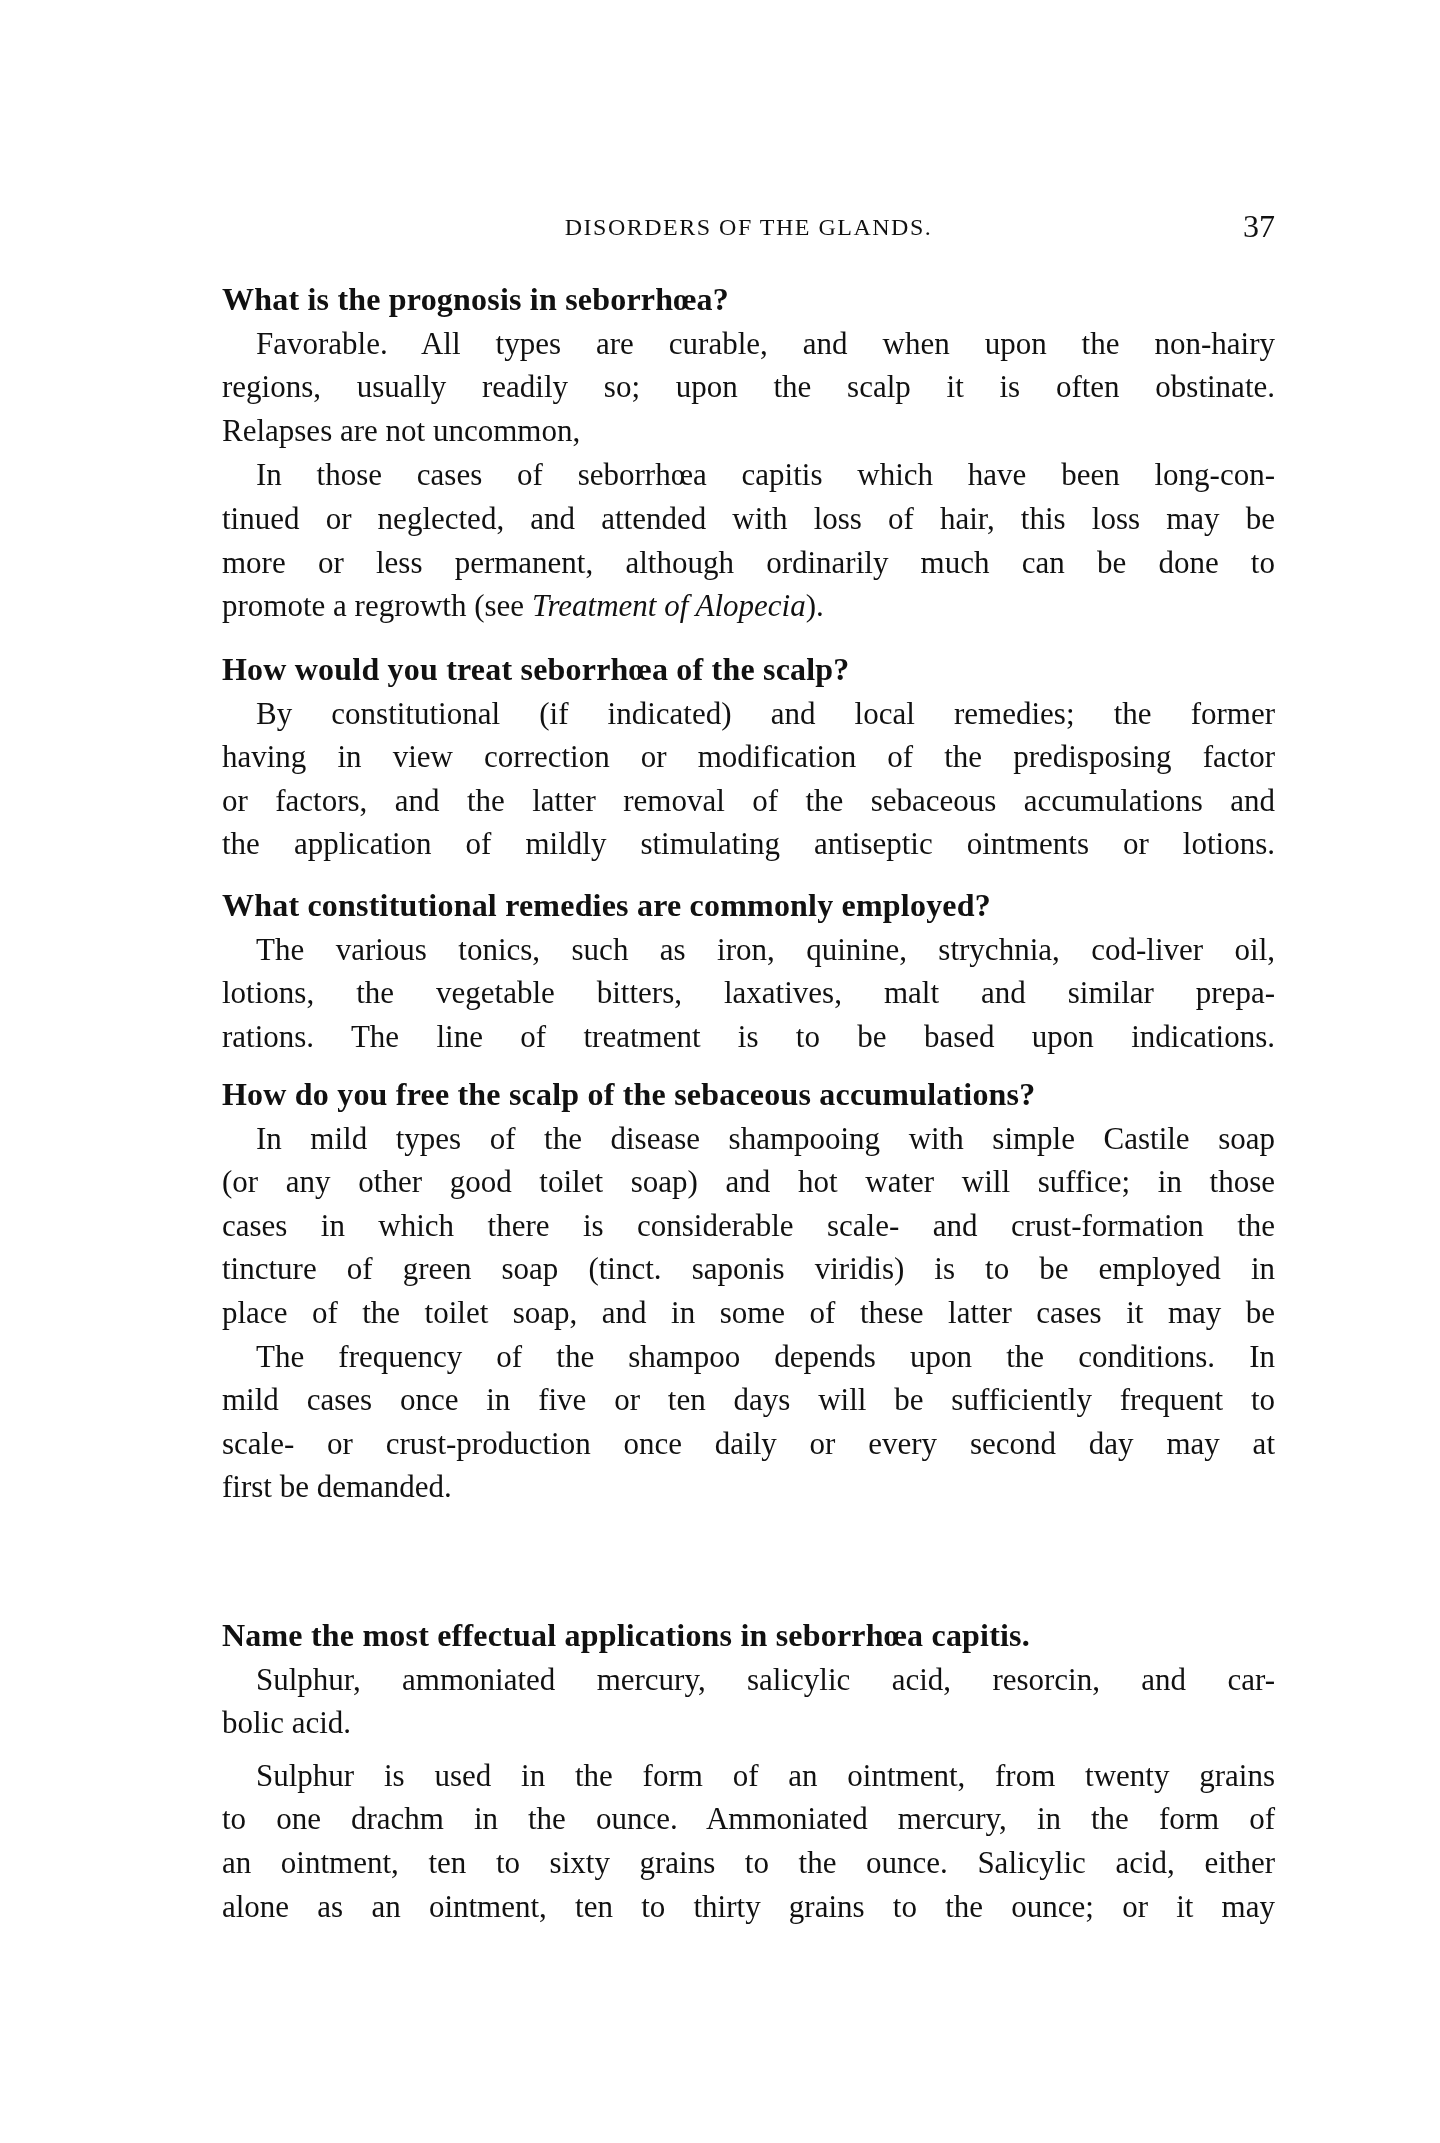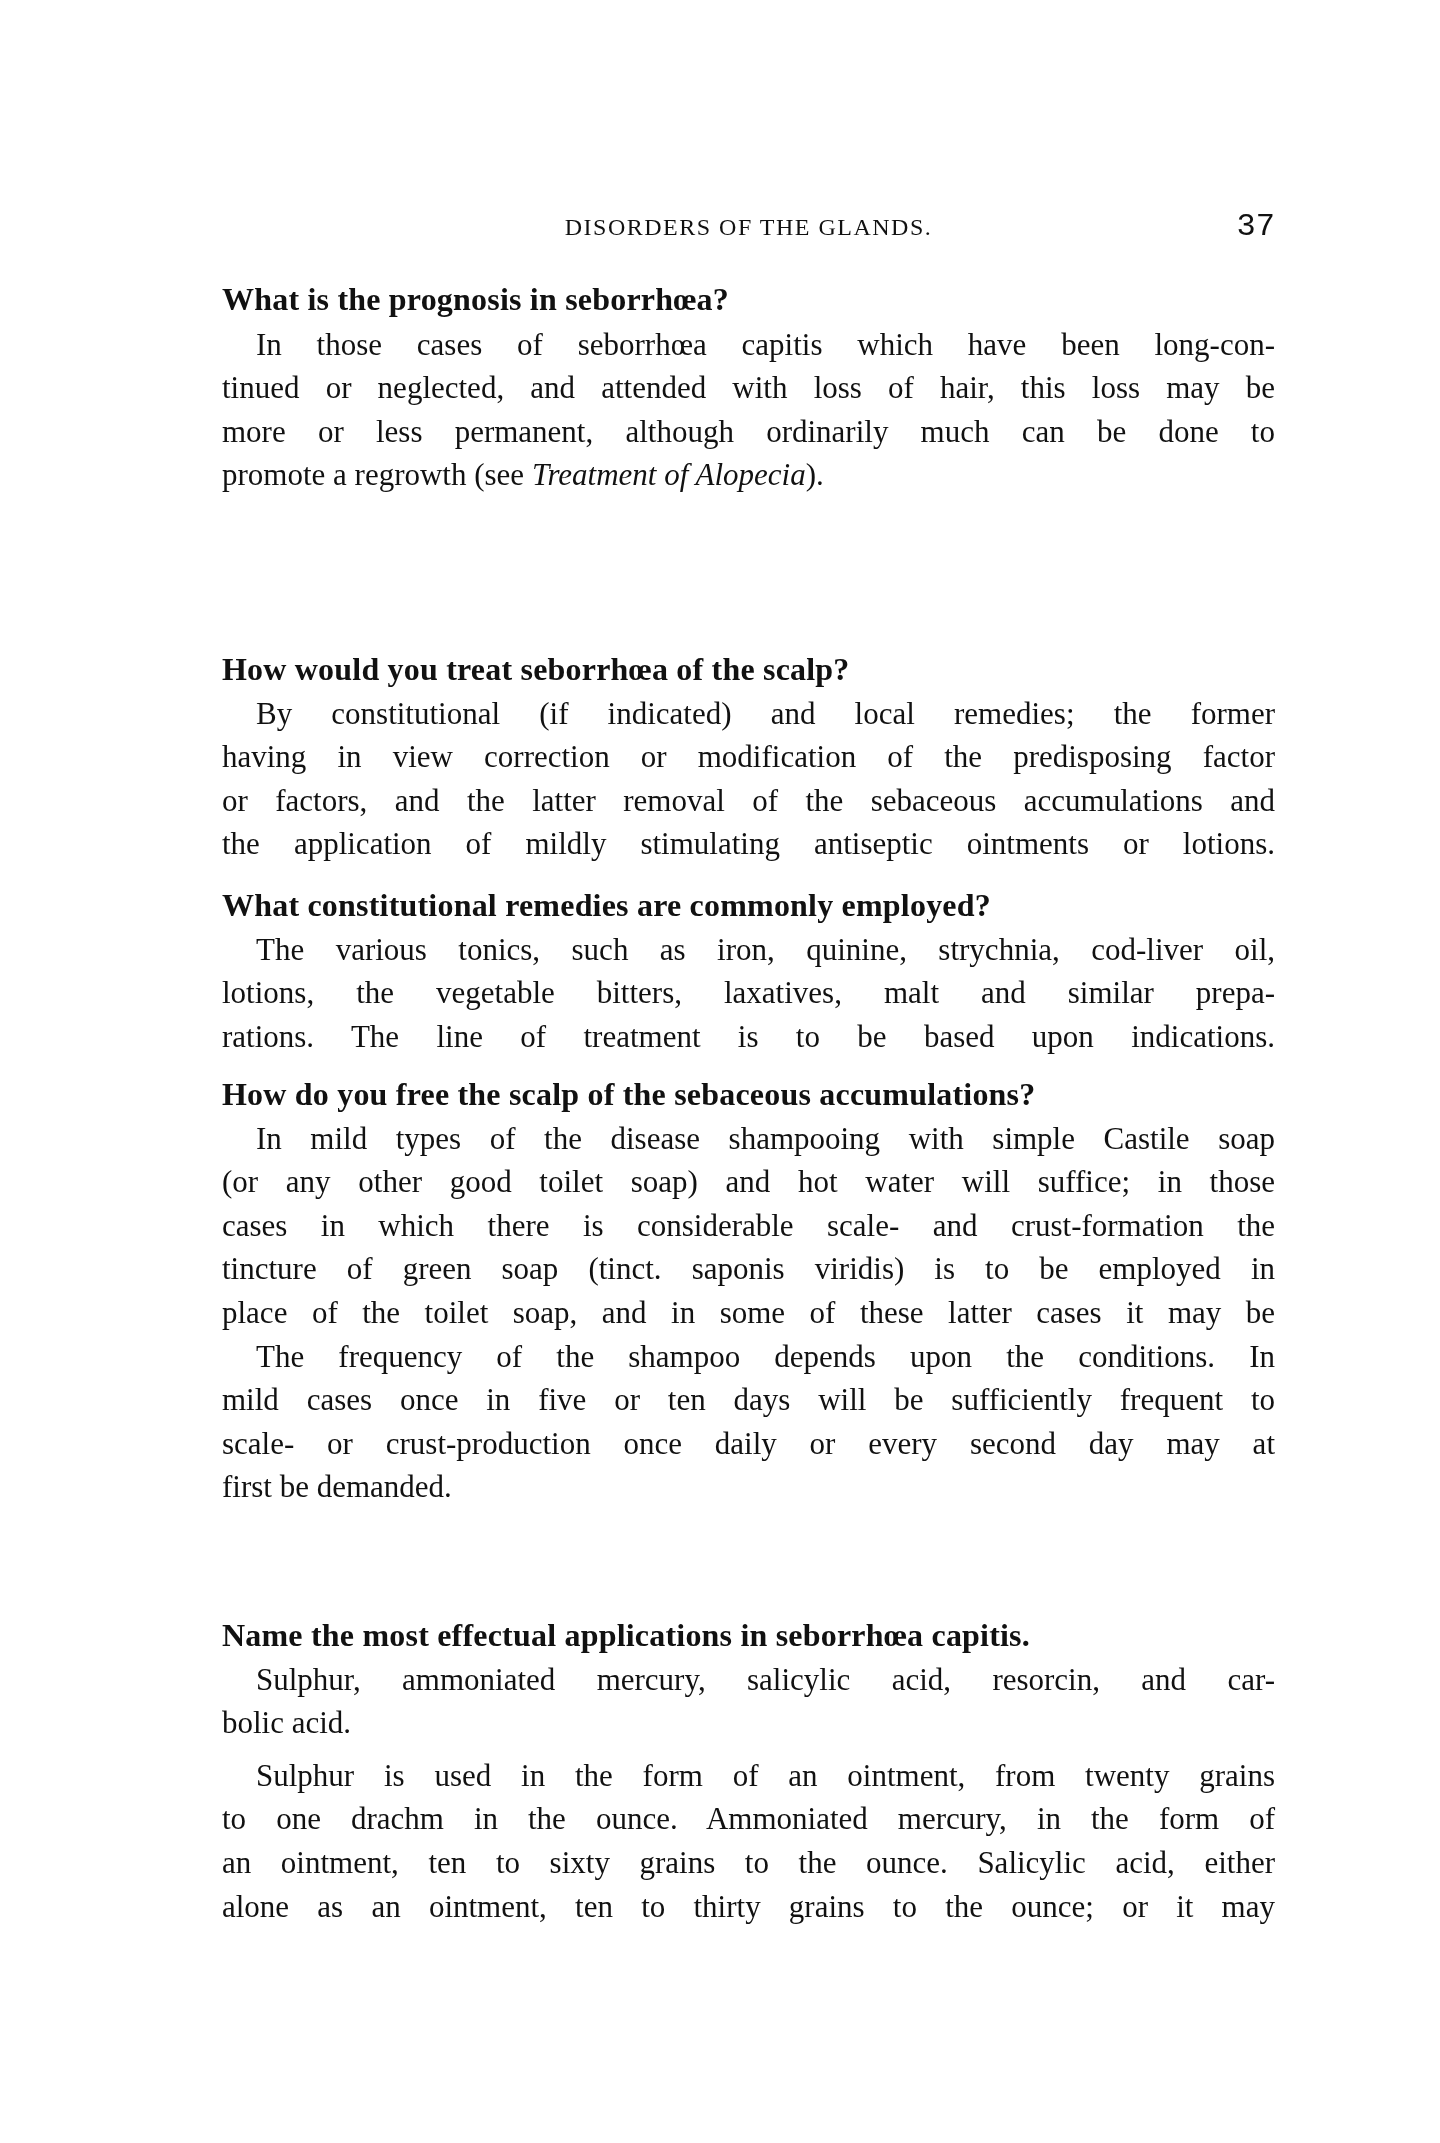--- a/index.html
+++ b/index.html
@@ -11,21 +11,21 @@
   .page { position: absolute; left: 0; top: 16px; width: 1316px; height: 2143px; }
   .running-head {
     position: absolute; top: 192px; left: 222px; width: 1053px;
     height: 40px; font-size: 24px; letter-spacing: 1.5px;
   }
   .running-head .title {
     position: absolute; left: 0; right: 0; text-align: center; top: 6px;
     text-transform: uppercase;
   }
   .running-head .folio {
-    position: absolute; right: 0; top: 0; font-size: 32px; letter-spacing: 0; font-family: Liberation Mono, monospace;
+    position: absolute; right: 0; top: 0; font-size: 32px; letter-spacing: 0;
   }
   .block {
     position: absolute; left: 222px; width: 1053px;
     font-size: 31px; line-height: 43.6px; font-family: Liberation Serif, serif;
   }
   .q {
     font-weight: bold; font-size: 32px; letter-spacing: 0.2px;
     white-space: nowrap;
   }
   .p {
@@ -43,20 +43,25 @@
 
 <div class="page">
 
   <div class="running-head">
     <span class="title">DISORDERS OF THE GLANDS.</span>
     <span class="folio">37</span>
   </div>
 
   <div class="block" style="top:262px">
     <div class="q">What is the prognosis in seborrhœa?</div>
+    <div class="p">
+      <span class="ln first">Favorable.  All types are curable, and when upon the non-hairy</span>
+      <span class="ln rest">regions, usually readily so; upon the scalp it is often obstinate.</span>
+      <span class="ln rest last">Relapses are not uncommon,</span>
+    </div>
     <div class="p" style="margin-top:1px">
       <span class="ln first">In those cases of seborrhœa capitis which have been long-con-</span>
       <span class="ln rest">tinued or neglected, and attended with loss of hair, this loss may be</span>
       <span class="ln rest">more or less permanent, although ordinarily much can be done to</span>
       <span class="ln rest last"><span>promote a regrowth (see </span><em>Treatment of Alopecia</em><span>).</span></span>
     </div>
   </div>
 
   <div class="block" style="top:632px">
     <div class="q">How would you treat seborrhœa of the scalp?</div>

